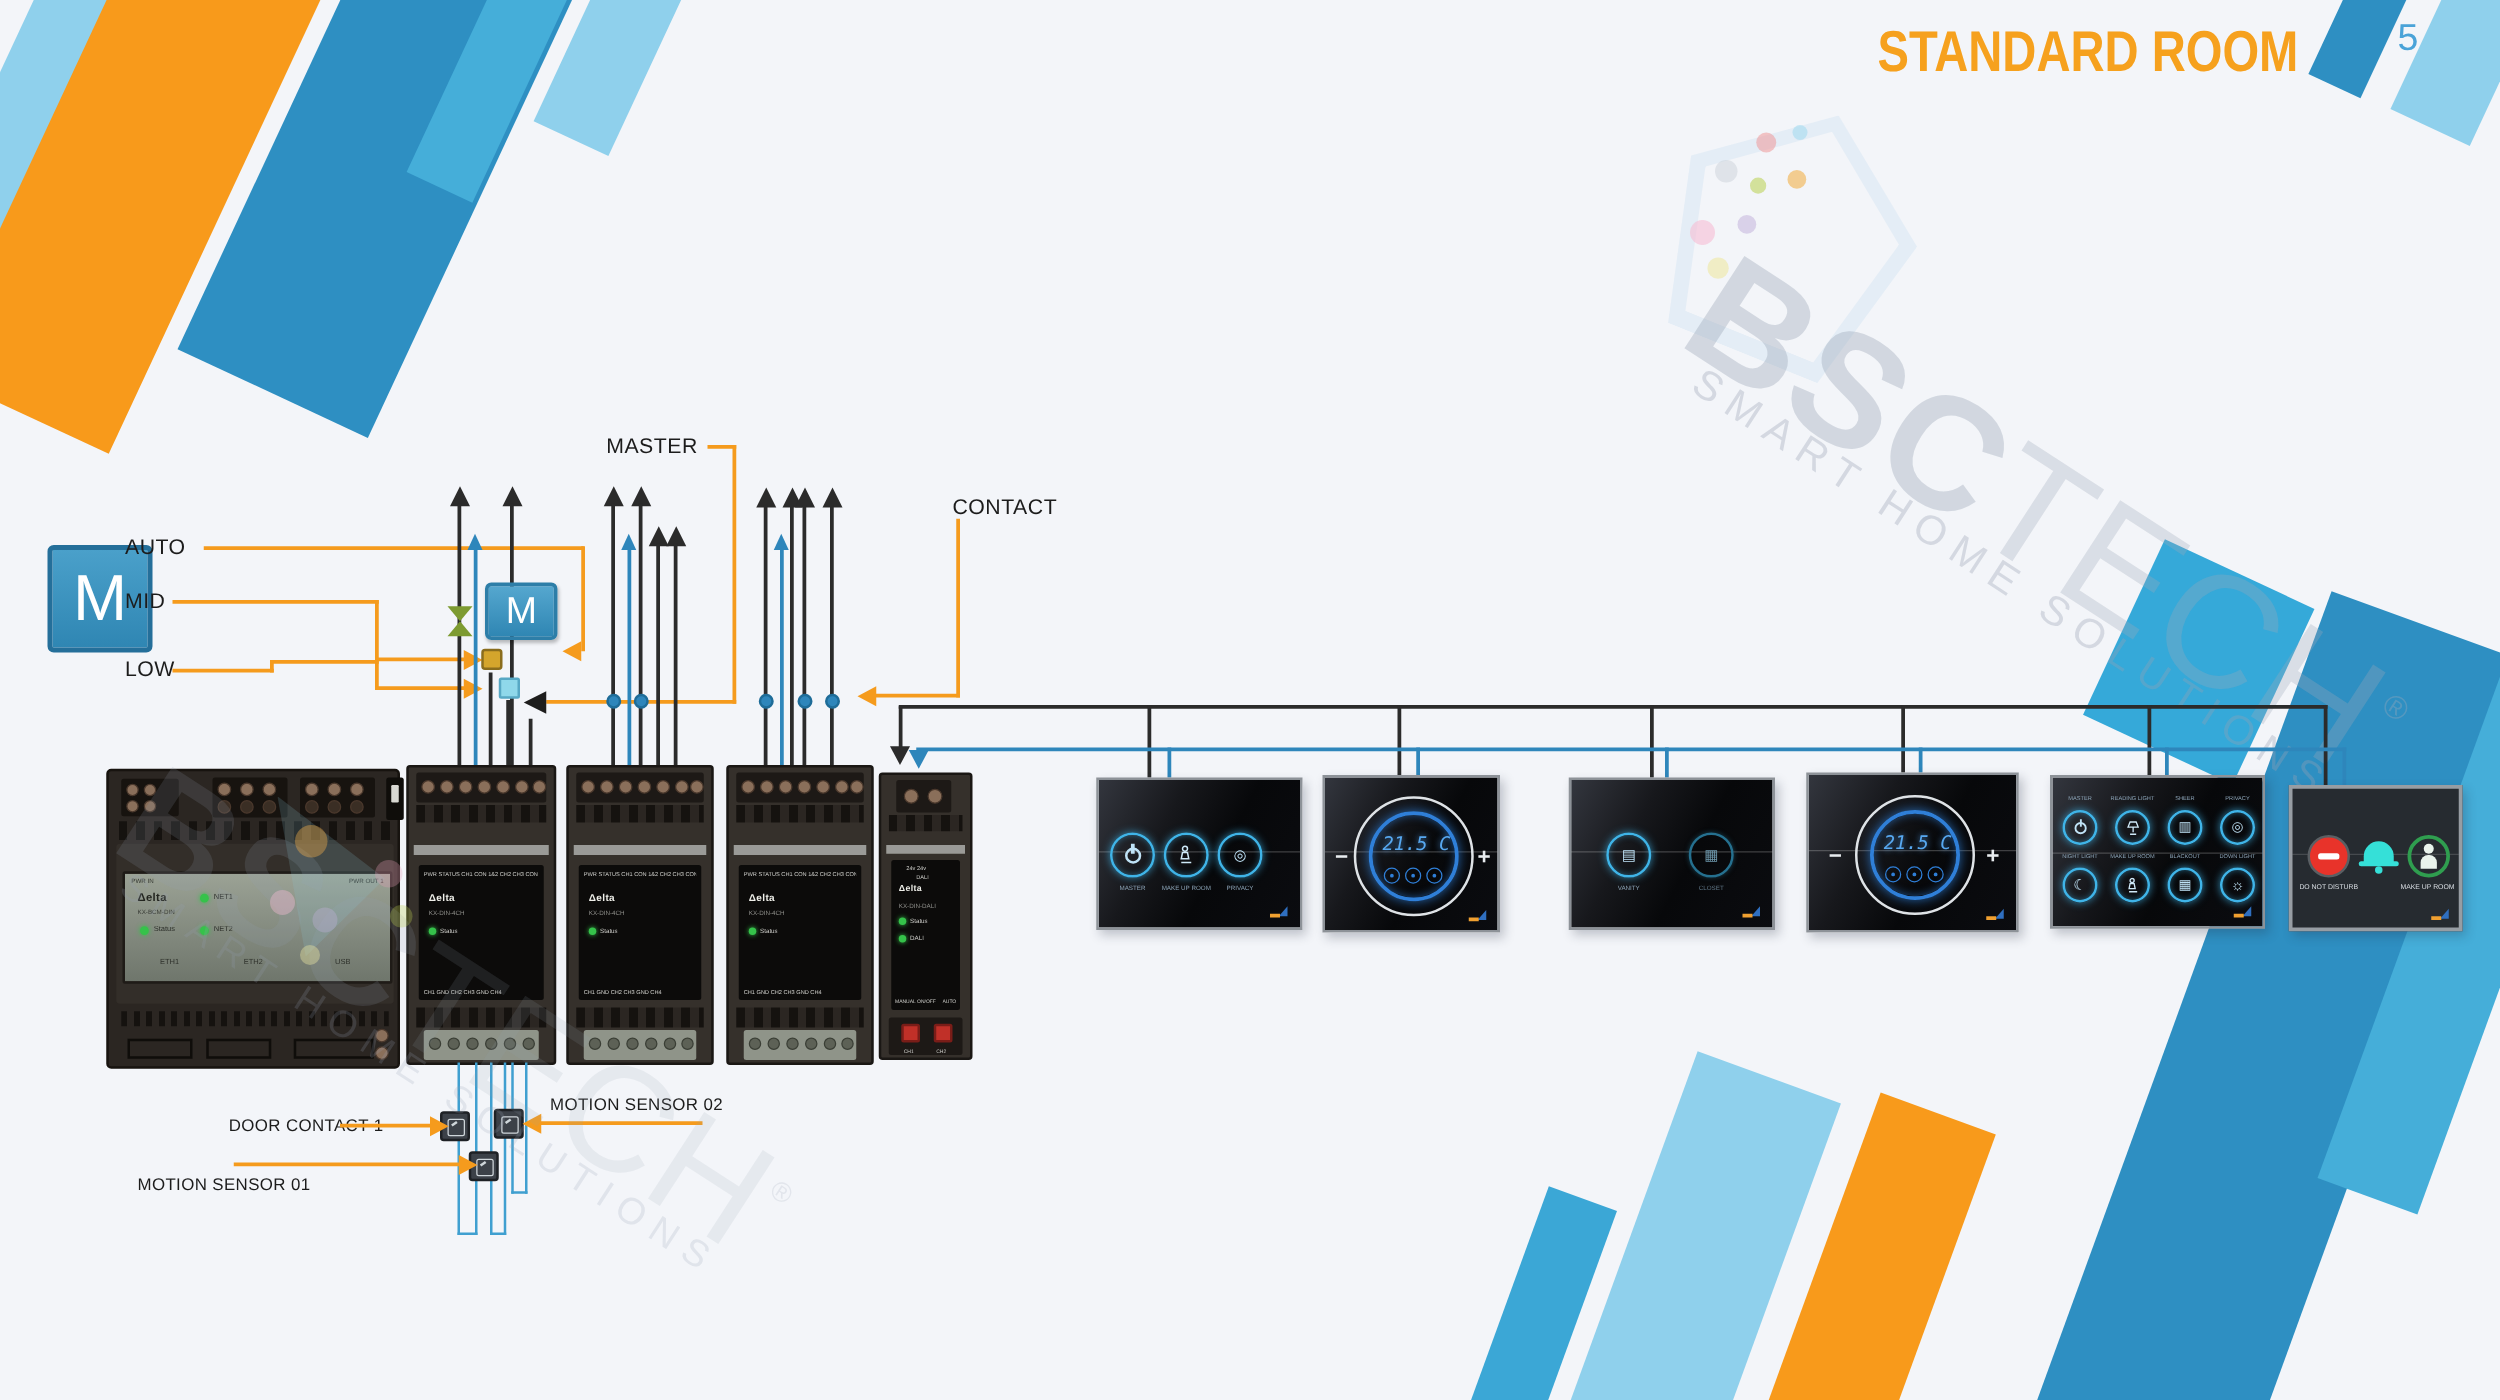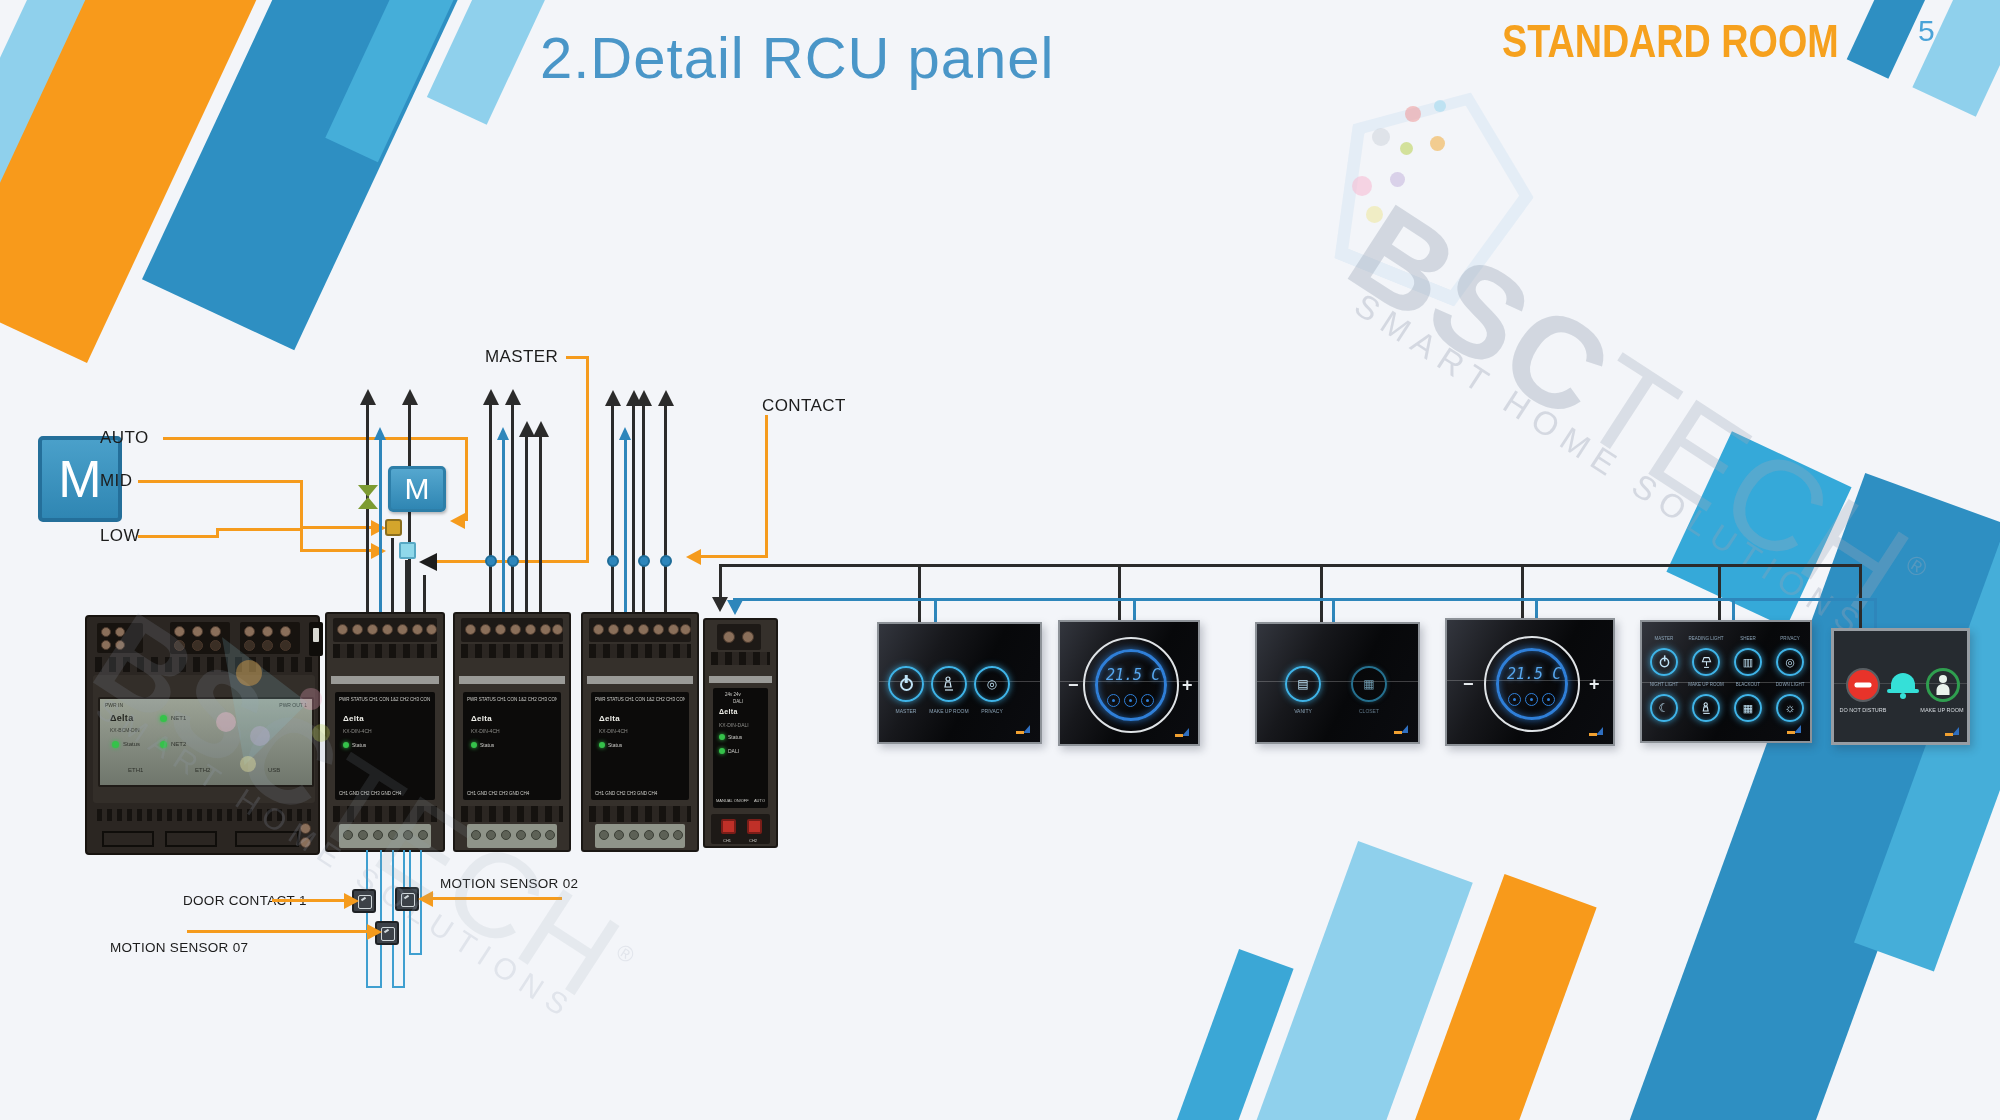--- a/index.html
+++ b/index.html
@@ -99,21 +99,20 @@
   <div class="dot" style="left:1430px;top:136px;width:15px;height:15px;background:#f2b04a;opacity:.6;"></div>
   <div class="dot" style="left:1352px;top:176px;width:20px;height:20px;background:#f6bcd4;opacity:.6;"></div>
   <div class="dot" style="left:1390px;top:172px;width:15px;height:15px;background:#c3b2dd;opacity:.55;"></div>
   <div class="dot" style="left:1366px;top:206px;width:17px;height:17px;background:#eee8a2;opacity:.6;"></div>
 
   <div class="wm" style="left:1408px;top:170px;width:660px;transform:rotate(33deg);transform-origin:0 0;">
     <div class="wmtxt"><span style="font-weight:bold;color:rgba(150,160,178,.35);">BSC</span><span style="font-weight:100;color:rgba(158,168,185,.30);">TECH</span><span style="font-size:26px;vertical-align:60px;color:rgba(158,168,185,.35);">®</span></div>
     <div class="wmtag" style="margin:-16px 0 0 30px;color:rgba(152,162,180,.34);">SMART HOME SOLUTIONS</div>
   </div>
 
-  <div class="abs" style="left:540px;top:24px;font-size:58px;color:#4A96C8;letter-spacing:1px;">2.Detail RCU panel</div>
   <div class="abs" style="left:1502px;top:14px;font-size:46px;font-weight:bold;color:#F6A11E;transform:scaleX(.82);transform-origin:0 0;letter-spacing:0px;white-space:nowrap;">STANDARD ROOM</div>
   <div class="abs" style="left:1918px;top:14px;font-size:30px;color: #4AA3D8;">5</div>
 
   <div class="abs" style="left:38px;top:436px;width:84px;height:86px;border:4px solid #246f9a;border-radius:5px;background:linear-gradient(180deg,#4aa0ca,#2f86b3);box-sizing:border-box;display:flex;align-items:center;justify-content:center;">
     <span style="font-size:52px;color:#fff;">M</span>
   </div>
   <div class="dlbl" style="left:100px;top:428px;">AUTO</div>
   <div class="dlbl" style="left:100px;top:471px;">MID</div>
   <div class="dlbl" style="left:100px;top:526px;">LOW</div>
 
@@ -406,21 +405,21 @@
     </div>
 
   <div class="slbl" style="left:183px;top:893px;">DOOR CONTACT 1</div>
   <div class="hw wo" style="left:272px;top:899px;width:74px;"></div>
   <div class="tr o" style="left:344px;top:893px;"></div>
 
   <div class="slbl" style="left:440px;top:876px;">MOTION SENSOR 02</div>
   <div class="hw wo" style="left:432px;top:897px;width:130px;"></div>
   <div class="tl o" style="left:418px;top:891px;"></div>
 
-  <div class="slbl" style="left:110px;top:940px;">MOTION SENSOR 07</div>
+  <div class="slbl" style="left:110px;top:940px;">MOTION SENSOR 01</div>
   <div class="hw wo" style="left:187px;top:930px;width:182px;"></div>
   <div class="tr o" style="left:367px;top:924px;"></div>
 
   <div class="tpanel" style="left:877px;top:622px;width:165px;height:122px;">
     <div class="hairline"></div>
     <div class="ring" style="left:9px;top:42px;width:36px;height:36px;">
         <span class="icpow"></span>
       </div>
     <div class="blabel" style="left:5px;top:84px;width:44px;">MASTER</div>
     <div class="ring" style="left:52px;top:42px;width:36px;height:36px;">

